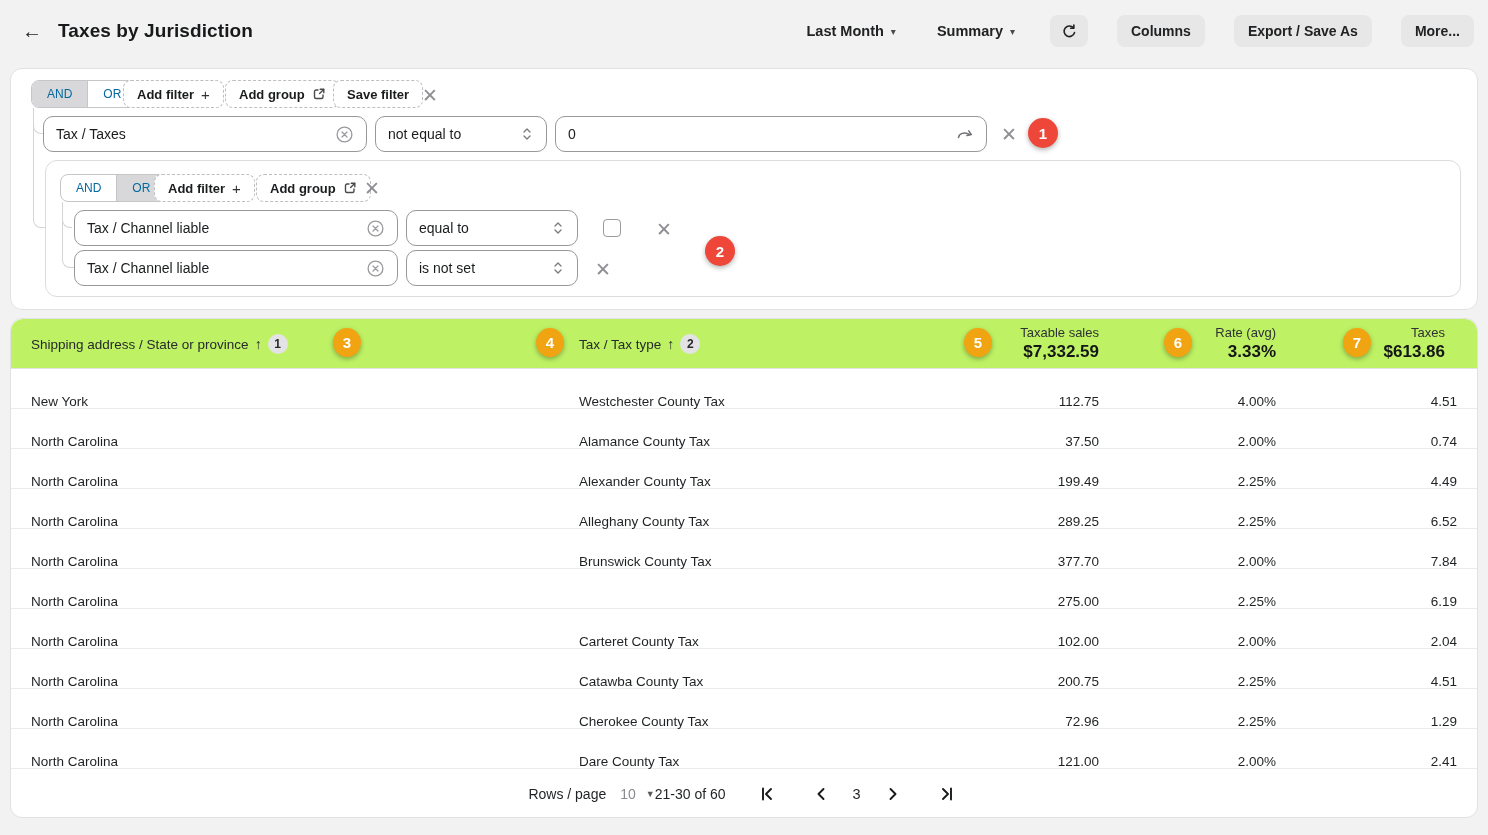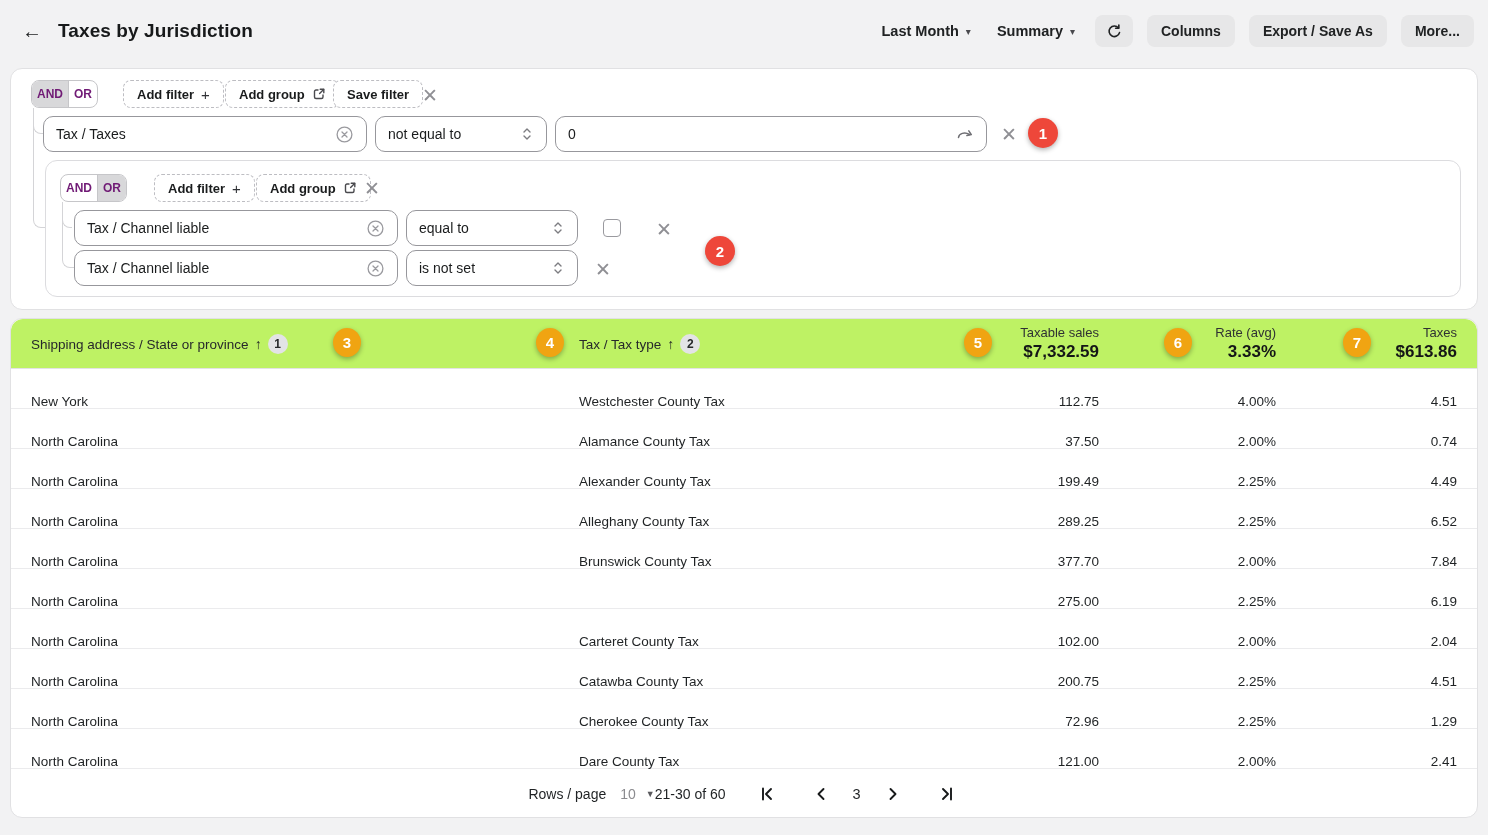--- a/index.html
+++ b/index.html
@@ -4,34 +4,34 @@
 <style>
   * { margin:0; padding:0; box-sizing:border-box; }
   html,body { background:#e9e9ea; }
   body { font-family:"Liberation Sans","DejaVu Sans",sans-serif; }
   .page { position:relative; width:1488px; height:835px; background:#f2f2f3; overflow:hidden; }
 
   
   .topbar { position:absolute; left:0; top:0; width:1488px; height:62px; display:flex; align-items:center; padding:0 14px; }
   .back { font-size:20px; color:#1a1c1d; padding:4px 8px; cursor:pointer; }
   .title { font-size:19px; font-weight:700; color:#17191a; margin-left:8px; letter-spacing:.1px; }
-  .top-right { margin-left:auto; display:flex; align-items:center; gap:14px; }
+  .top-right { margin-left:auto; display:flex; align-items:center; gap:29px; }
   .txt-dd { display:flex; align-items:center; gap:7px; font-size:14.5px; font-weight:600; color:#202223; padding:4px 6px; cursor:pointer; }
   .txt-dd .caret { font-size:10px; color:#4a4a4e; }
   .gbtn { height:32px; background:#e7e7e8; border:none; border-radius:8px; padding:0 14px; font-size:14px; font-weight:600; color:#202223; display:flex; align-items:center; justify-content:center; cursor:pointer; font-family:inherit; }
   .gbtn.iconbtn { width:38px; padding:0; }
 
   
   .card { position:absolute; background:#ffffff; border:1px solid #e1e1e3; border-radius:12px; }
   .filter-card { left:10px; top:68px; width:1468px; height:242px; }
   .table-card { left:10px; top:318px; width:1468px; height:500px; overflow:hidden; }
 
   
   .seg { position:absolute; height:28px; display:flex; border:1px solid #c6c6c9; border-radius:8px; overflow:hidden; background:#fff; }
-  .seg span { padding:0 5px; display:flex; align-items:center; font-size:12px; font-weight:700; color:#701a75; cursor:pointer; }
+  .seg span { padding:0 15px; display:flex; align-items:center; font-size:12px; font-weight:400; color:#0369a1; cursor:pointer; }
   .seg span:first-child { border-right:1px solid #c6c6c9; }
   .seg .sel { background:#d8d8da; }
   .dpill { position:absolute; height:28px; display:inline-flex; align-items:center; gap:7px; padding:0 13px; border:1px dashed #bdbdc2; border-radius:8px; font-size:13px; font-weight:600; color:#1a1c1d; background:#fff; cursor:pointer; white-space:nowrap; }
   .dpill .plus { font-weight:400; font-size:15px; color:#303236; }
   .xicon { position:absolute; color:#8f8f94; font-size:17px; line-height:1; cursor:pointer; }
   .finput { position:absolute; height:36px; background:#fff; border:1px solid #97979c; border-radius:10px; display:flex; align-items:center; padding:0 12px; font-size:14px; color:#1a1c1d; cursor:text; }
   .finput .grow { flex:1; white-space:nowrap; overflow:hidden; }
   .fselect { cursor:pointer; }
   .icn { flex:none; display:flex; align-items:center; }
   .conn { position:absolute; border-left:1px solid #d4d4d7; border-bottom:1px solid #d4d4d7; border-bottom-left-radius:8px; }
@@ -247,21 +247,21 @@
         <div class="tot">$7,332.59</div>
       </div>
 
       <div class="badge orange" style="left:1153px; top:9px;">6</div>
       <div class="hnum" style="right:201px;">
         <div class="lab">Rate (avg)</div>
         <div class="tot">3.33%</div>
       </div>
 
       <div class="badge orange" style="left:1332px; top:9px;">7</div>
-      <div class="hnum" style="right:20px;margin-left:26px;">
+      <div class="hnum" style="right:32px;margin-left:26px;">
         <div class="lab">Taxes</div>
         <div class="tot">$613.86</div>
       </div>
     </div>
 
     <div class="trow" style="top:50px;">
       <span class="c" style="left:20px;">New York</span>
       <span class="c" style="left:568px;">Westchester County Tax</span>
       <span class="c r" style="right:378px; width:120px;">112.75</span>
       <span class="c r" style="right:201px; width:100px;">4.00%</span>

